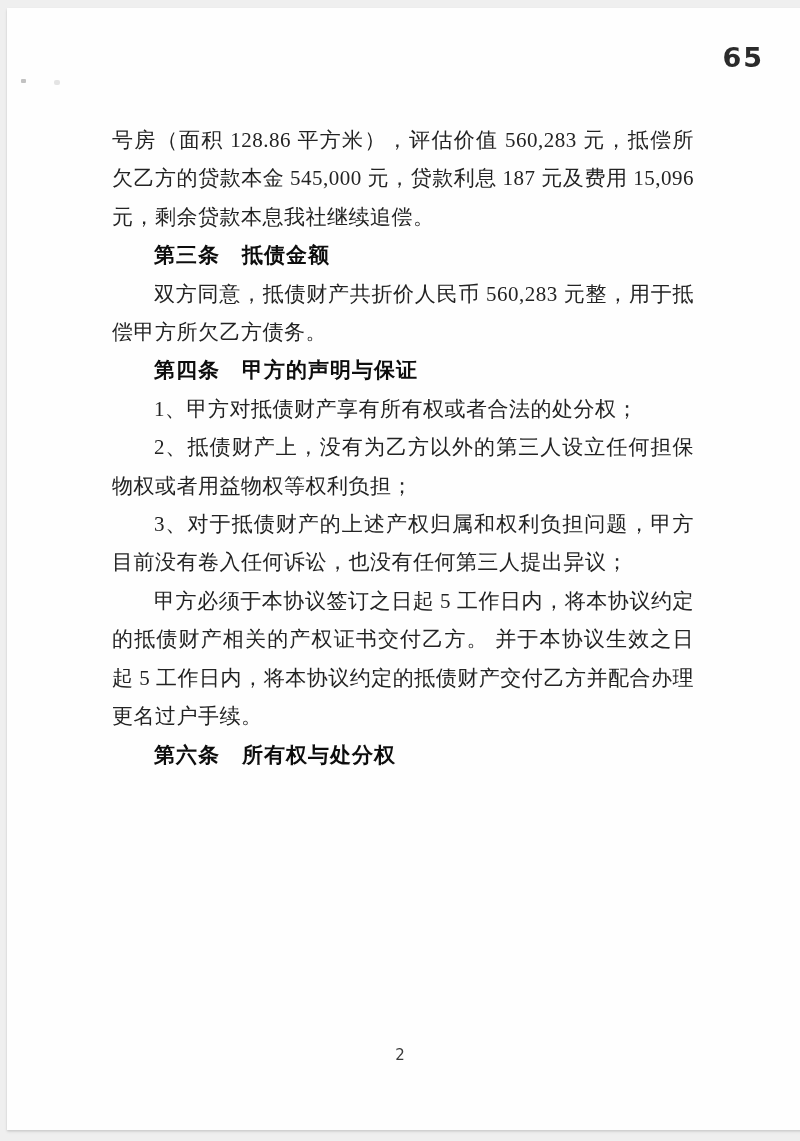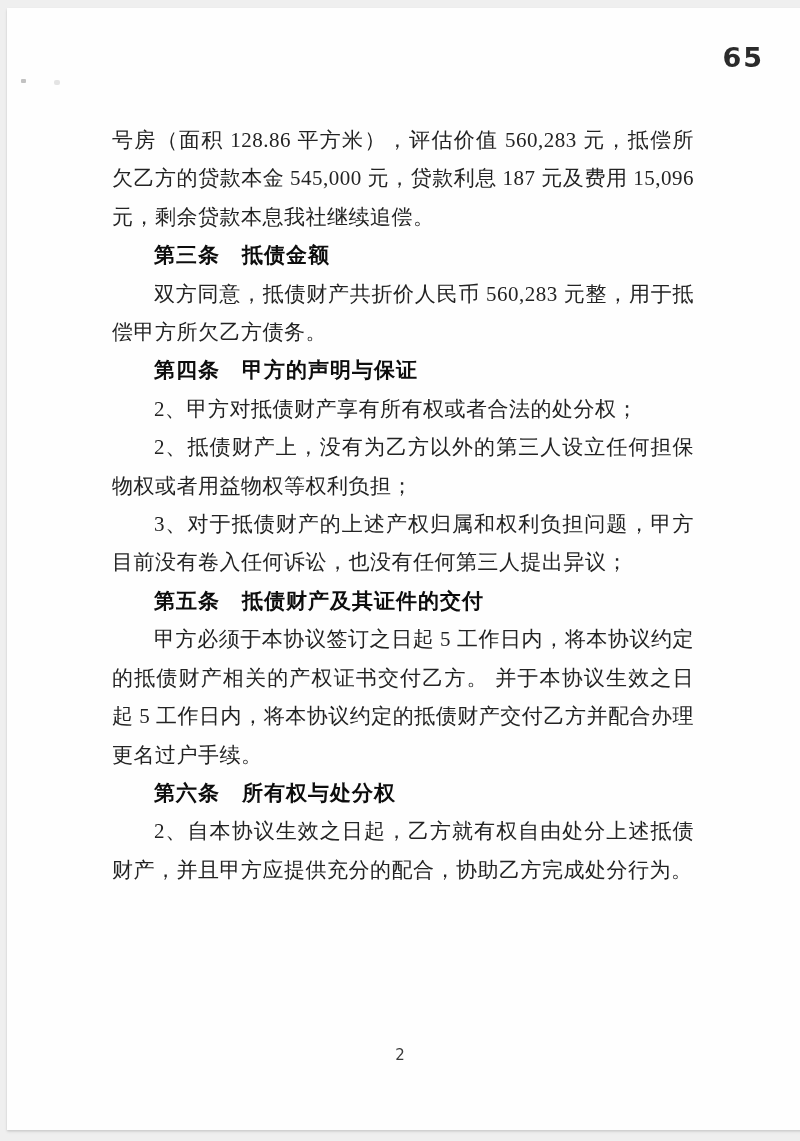--- a/index.html
+++ b/index.html
@@ -102,25 +102,23 @@
     <div class="speck1"></div>
     <div class="speck2"></div>
 
     <div class="corner-num">65</div>
 
     <div class="doc-body" id="doc-body">
         <p class="para flush">号房（面积 128.86 平方米），评估价值 560,283 元，抵偿所欠乙方的贷款本金 545,000 元，贷款利息 187 元及费用 15,096 元，剩余贷款本息我社继续追偿。</p>
         <p class="para heading">第三条　抵债金额</p>
         <p class="para indent">双方同意，抵债财产共折价人民币 560,283 元整，用于抵偿甲方所欠乙方债务。</p>
         <p class="para heading">第四条　甲方的声明与保证</p>
-        <p class="para indent">2、甲方对抵债财产享有所有权或者合法的处分权；</p>
+        <p class="para indent">1、甲方对抵债财产享有所有权或者合法的处分权；</p>
         <p class="para indent">2、抵债财产上，没有为乙方以外的第三人设立任何担保物权或者用益物权等权利负担；</p>
         <p class="para indent">3、对于抵债财产的上述产权归属和权利负担问题，甲方目前没有卷入任何诉讼，也没有任何第三人提出异议；</p>
-        <p class="para heading">第五条　抵债财产及其证件的交付</p>
         <p class="para indent">甲方必须于本协议签订之日起 5 工作日内，将本协议约定的抵债财产相关的产权证书交付乙方。 并于本协议生效之日起 5 工作日内，将本协议约定的抵债财产交付乙方并配合办理更名过户手续。</p>
         <p class="para heading">第六条　所有权与处分权</p>
-        <p class="para indent">2、自本协议生效之日起，乙方就有权自由处分上述抵债财产，并且甲方应提供充分的配合，协助乙方完成处分行为。</p>
       </div>
 
     <div class="footer-num">2</div>
 
   </div>
 </div>
 
 </body></html>

